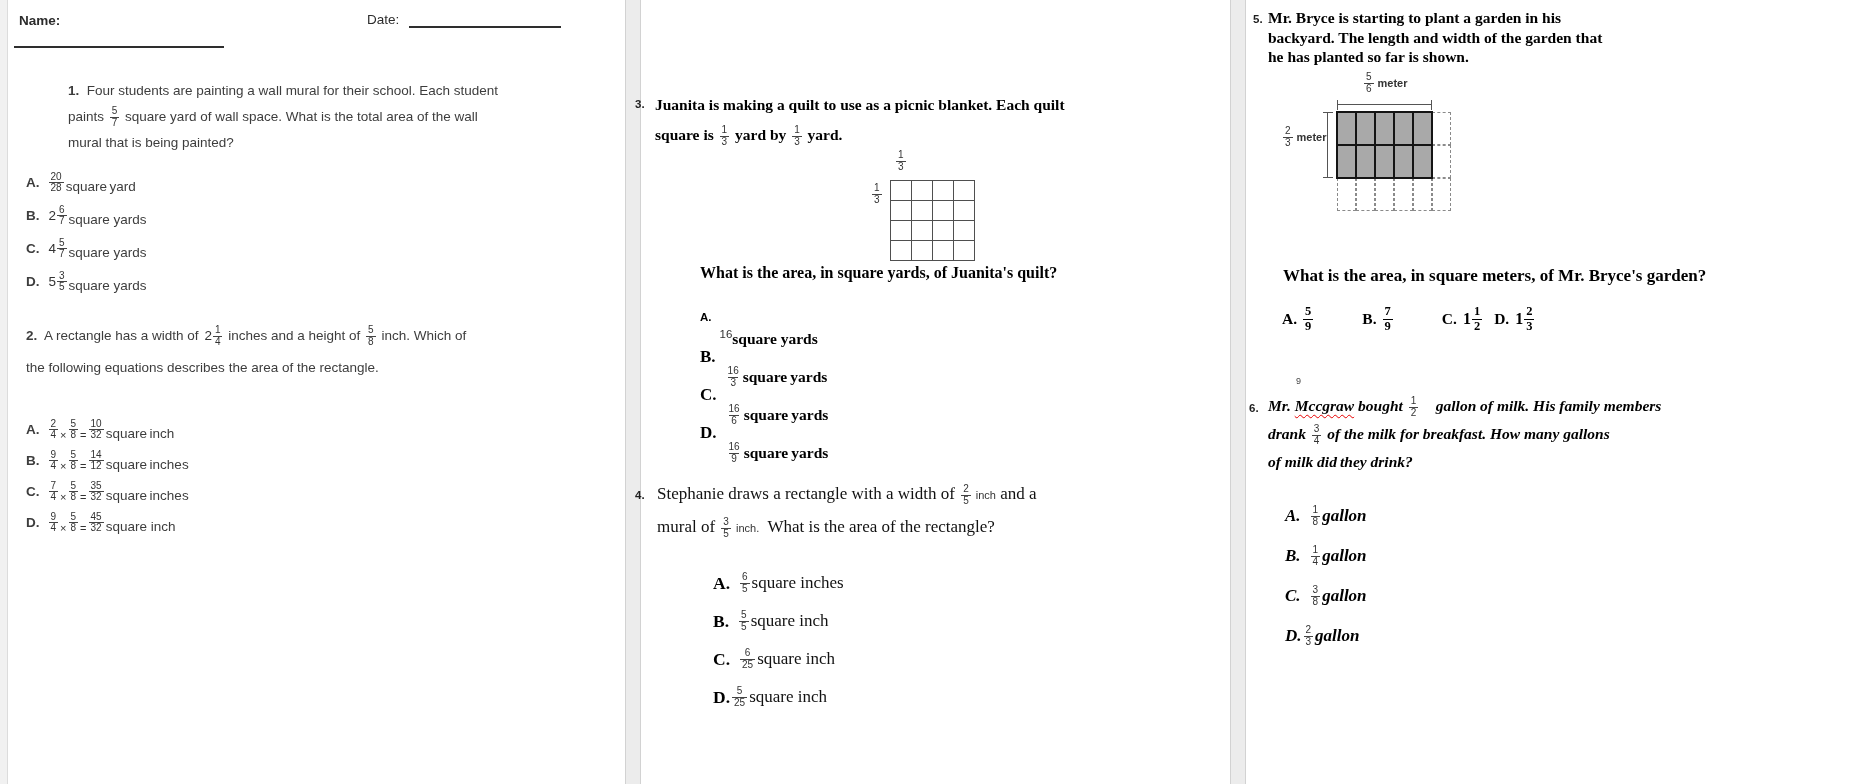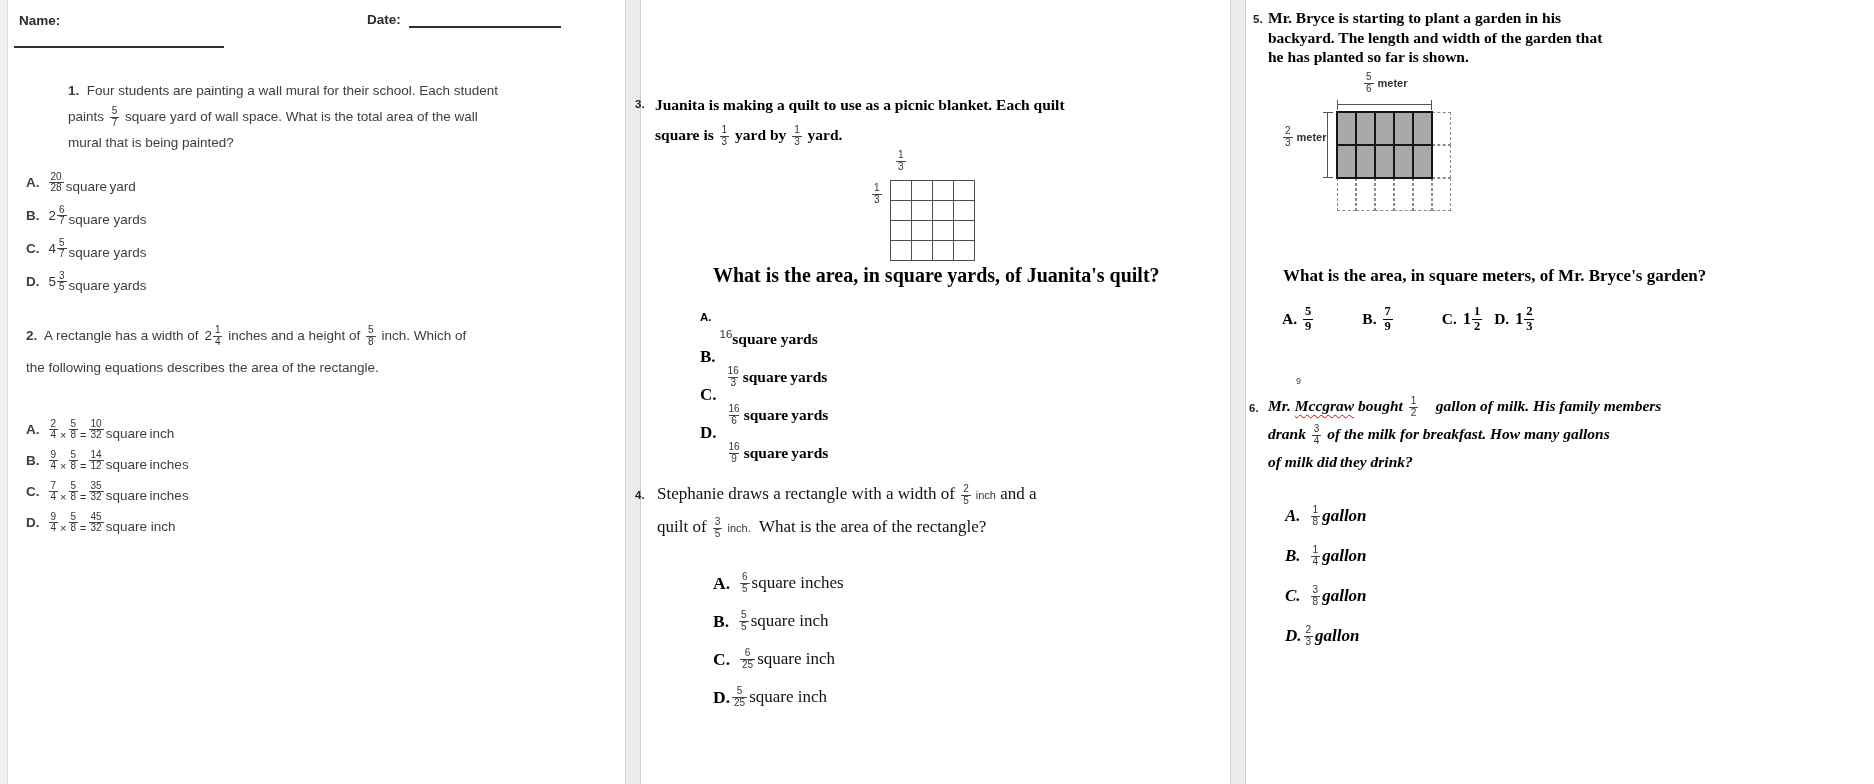--- a/index.html
+++ b/index.html
@@ -7,21 +7,21 @@
         font-family:"Liberation Sans",sans-serif;color:#3d3d3d;}
   .abs{position:absolute;}
   .edge-strip{position:absolute;left:0;top:0;bottom:0;width:7px;background:#f1f1f1;border-right:1px solid #dcdcdc;}
   .divider{position:absolute;top:0;bottom:0;width:14px;background:var(--divider,#ececec);
            border-left:1px solid #d2d2d2;border-right:1px solid #d2d2d2;}
   .div1{left:625px;} .div2{left:1230px;}
 
   
   .name-label{left:19px;top:13px;font-weight:700;font-size:13.5px;color:#2c2c2c;}
   .name-line{left:14px;top:46px;width:210px;border-top:2px solid #2e2e2e;height:0;}
-  .date-label{left:367px;top:12px;font-weight:700;font-size:13.5px;color:#2c2c2c;}
+  .date-label{left:367px;top:12px;font-weight:400;font-size:13.5px;color:#2c2c2c;}
   .date-line{left:409px;top:26px;width:152px;border-top:2px solid #2e2e2e;height:0;}
 
   
   .frac{display:inline-flex;align-items:center;vertical-align:middle;margin:0 2px;
         font-family:"Liberation Sans",sans-serif;font-style:normal;font-weight:400;color:#333;}
   .frac .stack{display:inline-flex;flex-direction:column;align-items:center;line-height:1.05;}
   .frac .num,.frac .den{font-size:10px;padding:0 2px;display:block;}
   .frac .den{border-top:1px solid #444;}
   .frac .whole{font-size:13.5px;margin-right:1px;}
   
@@ -49,21 +49,21 @@
   .p1o .opt{height:33px;} .p2o .opt{height:31px;}
   .p1o .letter,.p2o .letter{font-weight:700;font-size:13.5px;color:#3d3d3d;margin-right:7px;}
   .p1o .obody,.p2o .obody{font-size:13.5px;color:#3d3d3d;display:inline-flex;align-items:flex-end;}
 
   
   .pnum{font-family:"Liberation Sans",sans-serif;font-weight:700;font-size:11.5px;color:#1f1f1f;}
 
   
   .p3p{left:655px;top:90px;width:560px;font-family:"Liberation Serif",serif;font-weight:700;font-size:15.5px;color:#000;}
   .p3p .tline{line-height:30px;}
-  .p3q{left:700px;top:264px;font-family:"Liberation Serif",serif;font-weight:700;font-size:20px;color:#000;margin-left:13px;}
+  .p3q{left:700px;top:264px;font-family:"Liberation Serif",serif;font-weight:700;font-size:16px;color:#000;}
   .p3o{left:700px;top:300px;}
   .p3o .opt{height:38px;}
   .p3o .letter{font-family:"Liberation Serif",serif;font-weight:700;font-size:17px;color:#000;margin-right:8px;}
   .p3o .letter.lsm{font-family:"Liberation Sans",sans-serif;font-size:11.5px;position:relative;top:-2px;}
   .p3o .obody{font-family:"Liberation Serif",serif;font-weight:700;font-size:15.5px;color:#000;display:inline-flex;align-items:center;margin-top:40px;}
 
   
   .quilt{left:860px;top:150px;width:150px;height:130px;}
   .q-toplabel{position:absolute;left:34px;top:0;}
   .q-leftlabel{position:absolute;left:10px;top:33px;}
@@ -420,21 +420,21 @@
     </div>
 
   <span class="abs pnum" style="left:635px;top:489px;">4.</span>
   <div class="abs p4p">
       <div class="tline"><span>Stephanie draws a rectangle with a width of </span><span class="frac">
           <span class="stack">
             <span class="num">2</span>
             <span class="den">5</span>
           </span>
         </span><span class="sm"> inch</span><span> and a</span></div>
-      <div class="tline"><span>quilt of </span><span class="frac">
+      <div class="tline"><span>mural of </span><span class="frac">
           <span class="stack">
             <span class="num">3</span>
             <span class="den">5</span>
           </span>
         </span><span class="sm"> inch.</span><span>&nbsp; What is the area of the rectangle?</span></div>
     </div>
   <div class="abs p4o">
       <div class="opt">
         <span class="letter">A.</span>
         <span class="obody">

